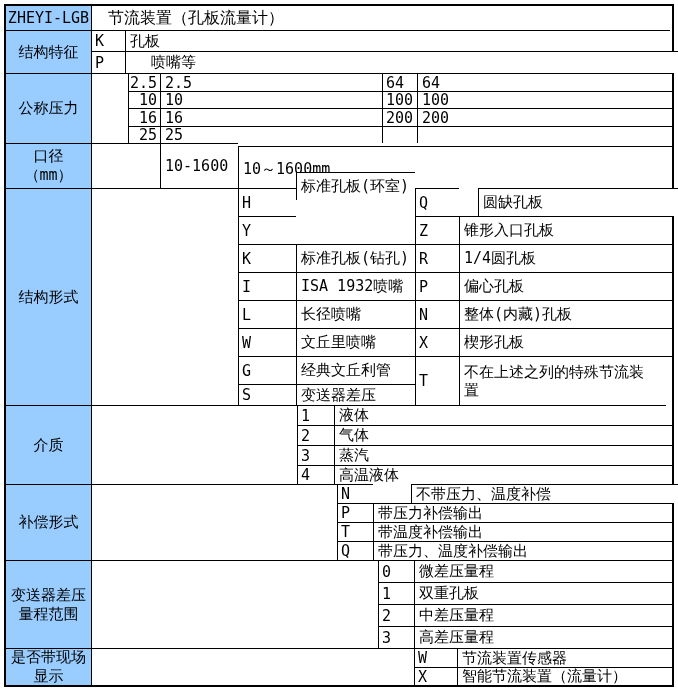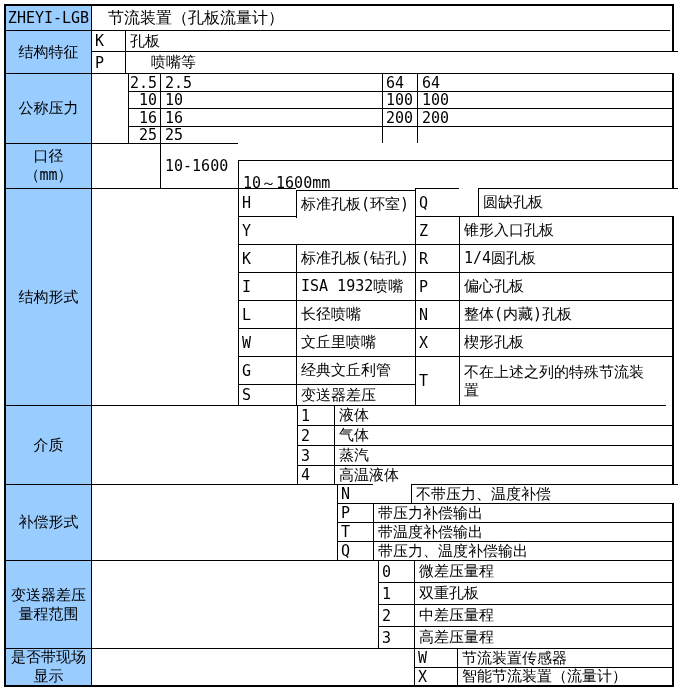--- a/index.html
+++ b/index.html
@@ -75,29 +75,29 @@
     <div class="c" style="left:411px;top:120px;width:255px;height:17px;"></div>
   </div>
 
   <div>
     <div class="c blue" style="left:0;top:137px;width:85px;height:45px;">
       <span>口径</span>
       <span>（mm）</span>
     </div>
     <div class="c" style="left:85px;top:137px;width:69px;height:45px;"></div>
     <div class="c" style="left:154px;top:137px;width:78px;height:45px;">10-1600</div>
-    <div class="c" style="left:232px;top:154px;width:434px;height:45px;">10～1600mm</div>
+    <div class="c" style="left:232px;top:140px;width:434px;height:45px;">10～1600mm</div>
   </div>
 
   <div>
     <div class="c blue" style="left:0;top:182px;width:85px;height:217px;">结构形式</div>
     <div class="c" style="left:85px;top:182px;width:147px;height:217px;"></div>
 
     <div class="c code" style="left:232px;top:182px;width:58px;height:28px;">H</div>
-    <div class="c" style="left:290px;top:184px;width:119px;height:28px;">标准孔板(环室)</div>
+    <div class="c" style="left:290px;top:166px;width:119px;height:28px;">标准孔板(环室)</div>
     <div class="c code" style="left:232px;top:210px;width:58px;height:28px;">Y</div>
     <div class="c" style="left:290px;top:210px;width:119px;height:28px;margin-top:40px;">标准孔板(法兰)</div>
     <div class="c code" style="left:232px;top:238px;width:58px;height:28px;">K</div>
     <div class="c" style="left:290px;top:238px;width:119px;height:28px;">标准孔板(钻孔)</div>
     <div class="c code" style="left:232px;top:266px;width:58px;height:28px;">I</div>
     <div class="c" style="left:290px;top:266px;width:119px;height:28px;">ISA 1932喷嘴</div>
     <div class="c code" style="left:232px;top:294px;width:58px;height:28px;">L</div>
     <div class="c" style="left:290px;top:294px;width:119px;height:28px;">长径喷嘴</div>
     <div class="c code" style="left:232px;top:322px;width:58px;height:28px;">W</div>
     <div class="c" style="left:290px;top:322px;width:119px;height:28px;">文丘里喷嘴</div>

